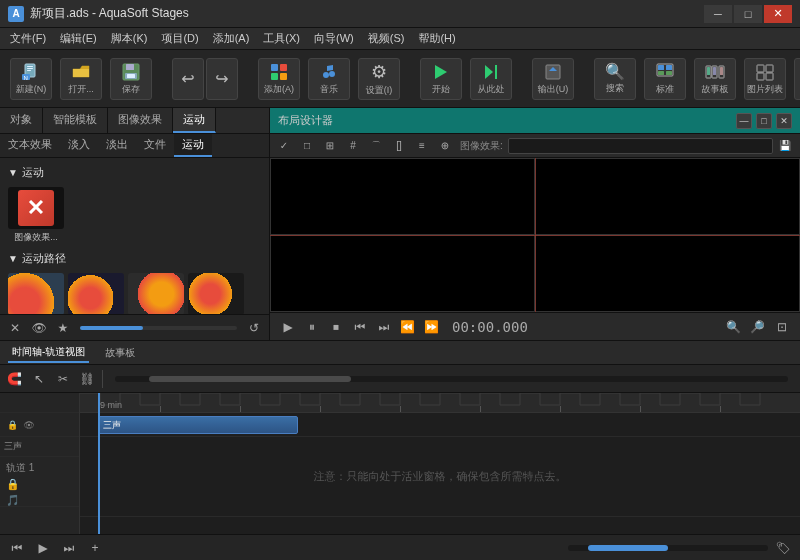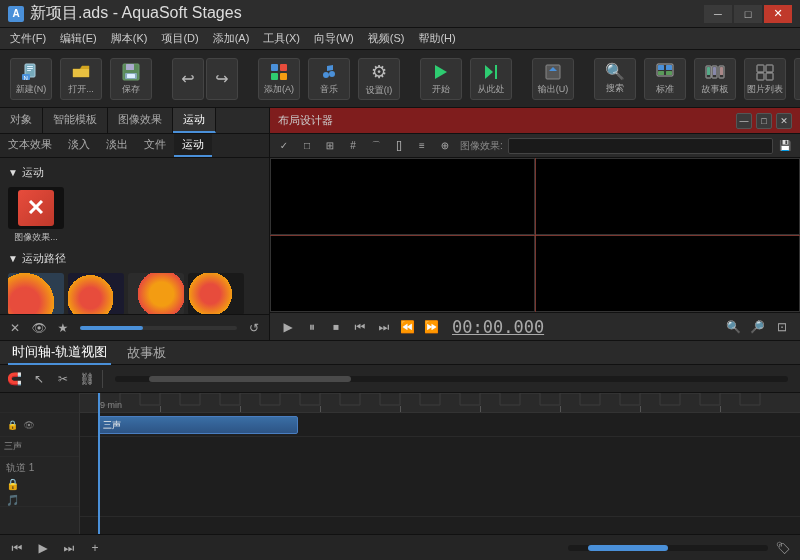--- a/index.html
+++ b/index.html
@@ -25,21 +25,21 @@
     #title-bar .title-icon {
       width: 16px; height: 16px;
       background: #4a90d9;
       border-radius: 2px;
       margin-right: 6px;
       display: flex; align-items: center; justify-content: center;
       font-size: 10px; color: #fff; font-weight: bold;
     }
     #title-bar .title-text {
       flex: 1;
-      font-size: 16px;
+      font-size: 12px;
       color: #ddd;
     }
     #title-bar .win-controls {
       display: flex; gap: 2px;
     }
     .win-btn {
       width: 28px; height: 18px;
       background: #3a3a3a;
       border: none;
       color: #ccc;
@@ -219,21 +219,21 @@
 
     
     #preview-panel {
       flex: 1;
       background: #1a1a1a;
       display: flex;
       flex-direction: column;
     }
     .preview-header {
       height: 26px;
-      background: #7f1d1d;
+      background: #0f766e;
       display: flex;
       align-items: center;
       padding: 0 8px;
       border-bottom: 1px solid #111;
       font-size: 11px;
       color: #ccc;
       gap: 8px;
     }
     .preview-header-title { flex: 1; }
     .preview-header-btns { display: flex; gap: 4px; }
@@ -298,46 +298,45 @@
     .pt-btn {
       width: 20px; height: 20px;
       background: none;
       border: none;
       color: #aaa;
       cursor: pointer;
       font-size: 12px;
       display: flex; align-items: center; justify-content: center;
     }
     .time-display {
-      font-size: 17px;
+      font-size: 14px;
       color: #aaa;
       padding: 0 6px;
       font-family: monospace;
-      text-decoration: underline;
     }
 
     
     #timeline-area {
       height: 220px;
       background: #1e1e1e;
       border-top: 1px solid #111;
       display: flex;
       flex-direction: column;
     }
     .timeline-tabs {
       height: 24px;
       background: #2a2a2a;
       display: flex;
       align-items: center;
       padding: 0 8px;
       border-bottom: 1px solid #111;
       gap: 12px;
     }
     .tl-tab {
-      font-size: 13px;
+      font-size: 10px;
       color: #aaa;
       cursor: pointer;
       padding: 2px 4px;
     }
     .tl-tab.active {
       color: #fff;
       border-bottom: 2px solid #4a90d9;
     }
 
     .timeline-toolbar {
@@ -848,20 +847,21 @@
         </div>
 
         <div class="tl-track-row">
           <div class="tl-clip tl-clip-blue" style="left:18px;width:200px">
             <span>三声</span>
           </div>
         </div>
 
         <div style="height:80px;border-bottom:1px solid #2a2a2a;position:relative;display:flex;align-items:center;justify-content:center;">
           <div class="tl-empty-message">
+            <span style="color:#555">注意：只能向处于活业窗格，确保包含所需特点去。</span>
           </div>
         </div>
 
         <div class="tl-playhead" style="left:18px"></div>
       </div>
     </div>
 
     <div style="height:26px;background:#252525;border-top:1px solid #111;display:flex;align-items:center;padding:0 6px;gap:4px;">
       <button class="tl-tool-btn">⏮</button>
       <button class="tl-tool-btn">▶</button>

